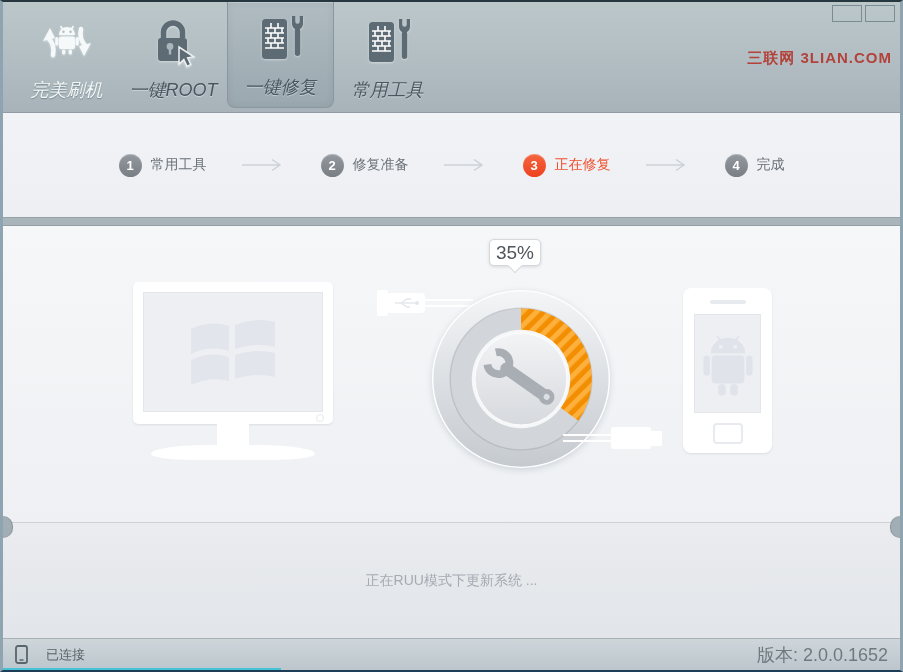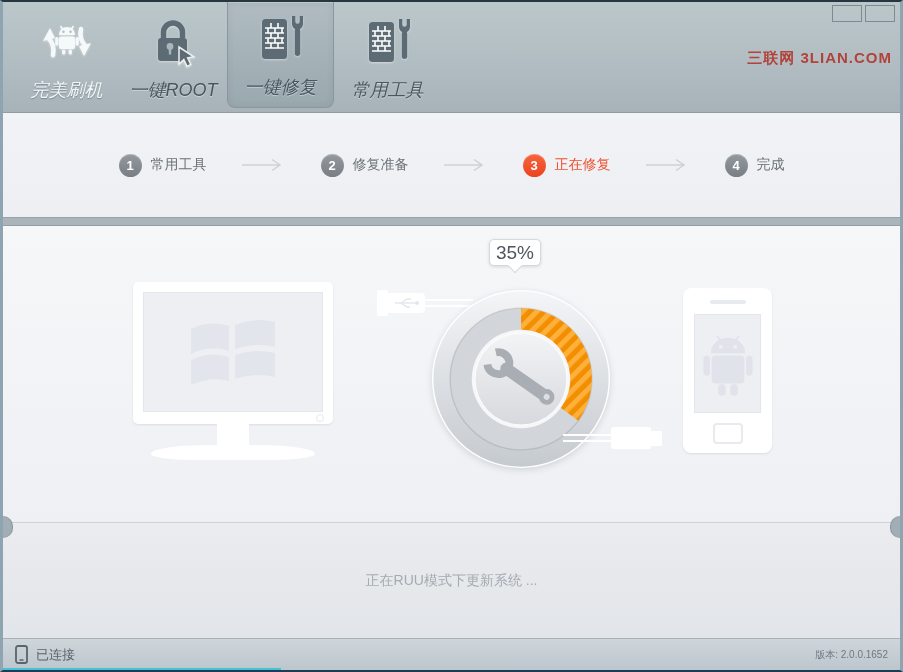--- a/index.html
+++ b/index.html
@@ -121,23 +121,23 @@
     display:flex; align-items:center; justify-content:center;text-align:right;
   }
   .message-text { font-size:14px; color:#a6abb2; }
 
   
   .statusbar {
     height:32px; background:linear-gradient(180deg,#ced6da,#bcc6cc);
     border-top:1px solid #a6b0b6;
     display:flex; align-items:center; justify-content:space-between; padding:0 12px;
   }
-  .status-left { display:flex; align-items:center; gap:8px;font-family:Liberation Serif, serif; }
+  .status-left { display:flex; align-items:center; gap:18px;font-family:Liberation Serif, serif; }
   .status-text { font-size:13px; color:#59646b; }
-  .version-text { font-size:10px; color:#6f7980; }
+  .version-text { font-size:18px; color:#6f7980; }
 </style>
 </head>
 <body>
 
 <div class="window">
 
   <div class="toolbar">
 
     <div class="tool-item">
       <div class="tool-icon">

